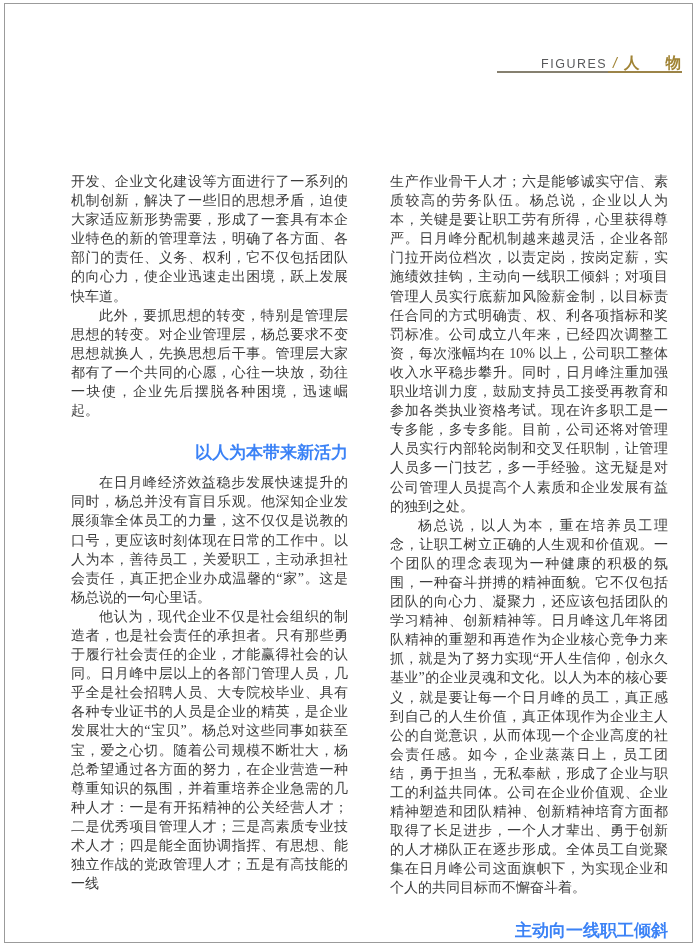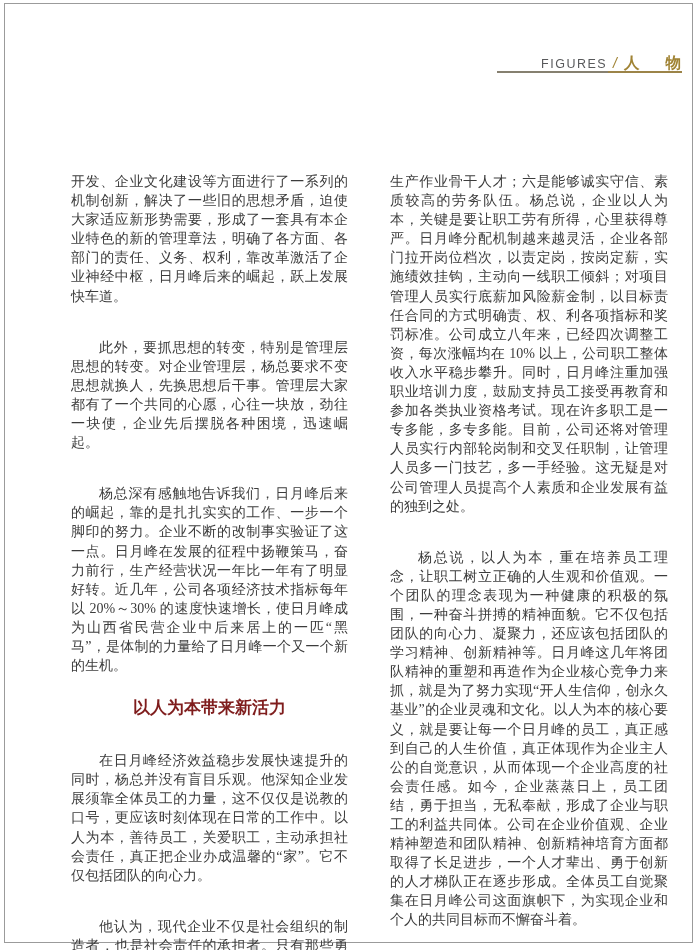--- a/index.html
+++ b/index.html
@@ -50,27 +50,27 @@
   
   .col {
     position: absolute; top: 172px;
     color: var(--text);
     font-size: 14px; line-height: 19.1px;
     text-align: justify;
   }
   .col-left  { left: 71px;  width: 277px; }
   .col-right { left: 390px; width: 278px; }
   .col p { margin: 0; }
-  .col p.indent { text-indent: 2em; margin-top: 32px; }
+  .col p.indent { text-indent: 2em; }
   .col h2 {
     font-family: "Liberation Sans", sans-serif;
     font-size: 17px; line-height: 22px;
-    font-weight: bold; color: #7f1d1d;
+    font-weight: bold; color: #3b82f6;
     margin: 22px 0 9px 0;
-    text-align: center;
+    text-align: right;
   }
 
   
   .footer {
     position: absolute; bottom: 37px; right: 32px;
     display: flex; align-items: baseline;
   }
   .footer .journal {
     font-family: "DejaVu Sans Mono", monospace;
     font-style: italic;
@@ -92,25 +92,24 @@
 
   <div class="header">
     <span class="en">FIGURES</span>
     <span class="slash">/</span>
     <span class="zh first">人</span>
     <span class="zh">物</span>
   </div>
   <div class="header-rule"></div>
 
   <div class="col col-left">
-    <p>开发、企业文化建设等方面进行了一系列的机制创新，解决了一些旧的思想矛盾，迫使大家适应新形势需要，形成了一套具有本企业特色的新的管理章法，明确了各方面、各部门的责任、义务、权利，靠改革激活了企业神经中枢，日月峰后来的崛起，跃上发展快车道。</p>
+    <p>开发、企业文化建设等方面进行了一系列的机制创新，解决了一些旧的思想矛盾，迫使大家适应新形势需要，形成了一套具有本企业特色的新的管理章法，明确了各方面、各部门的责任、义务、权利，它不仅包括团队的向心力，使企业迅速走出困境，跃上发展快车道。</p>
     <p class="indent">此外，要抓思想的转变，特别是管理层思想的转变。对企业管理层，杨总要求不变思想就换人，先换思想后干事。管理层大家都有了一个共同的心愿，心往一块放，劲往一块使，企业先后摆脱各种困境，迅速崛起。</p>
-    <p class="indent">杨总深有感触地告诉我们，日月峰后来的崛起，靠的是扎扎实实的工作、一步一个脚印的努力。企业不断的改制事实验证了这一点。日月峰在发展的征程中扬鞭策马，奋力前行，生产经营状况一年比一年有了明显好转。近几年，公司各项经济技术指标每年以 20%～30% 的速度快速增长，使日月峰成为山西省民营企业中后来居上的一匹“黑马”，是体制的力量给了日月峰一个又一个新的生机。</p>
     <h2>以人为本带来新活力</h2>
-    <p class="indent">在日月峰经济效益稳步发展快速提升的同时，杨总并没有盲目乐观。他深知企业发展须靠全体员工的力量，这不仅仅是说教的口号，更应该时刻体现在日常的工作中。以人为本，善待员工，关爱职工，主动承担社会责任，真正把企业办成温馨的“家”。它不仅包括团队的向心力。</p>
+    <p class="indent">在日月峰经济效益稳步发展快速提升的同时，杨总并没有盲目乐观。他深知企业发展须靠全体员工的力量，这不仅仅是说教的口号，更应该时刻体现在日常的工作中。以人为本，善待员工，关爱职工，主动承担社会责任，真正把企业办成温馨的“家”。这是杨总说的一句心里话。</p>
     <p class="indent">他认为，现代企业不仅是社会组织的制造者，也是社会责任的承担者。只有那些勇于履行社会责任的企业，才能赢得社会的认同。日月峰中层以上的各部门管理人员，几乎全是社会招聘人员、大专院校毕业、具有各种专业证书的人员是企业的精英，是企业发展壮大的“宝贝”。杨总对这些同事如获至宝，爱之心切。随着公司规模不断壮大，杨总希望通过各方面的努力，在企业营造一种尊重知识的氛围，并着重培养企业急需的几种人才：一是有开拓精神的公关经营人才；二是优秀项目管理人才；三是高素质专业技术人才；四是能全面协调指挥、有思想、能独立作战的党政管理人才；五是有高技能的一线</p>
   </div>
 
   <div class="col col-right">
     <p>生产作业骨干人才；六是能够诚实守信、素质较高的劳务队伍。杨总说，企业以人为本，关键是要让职工劳有所得，心里获得尊严。日月峰分配机制越来越灵活，企业各部门拉开岗位档次，以责定岗，按岗定薪，实施绩效挂钩，主动向一线职工倾斜；对项目管理人员实行底薪加风险薪金制，以目标责任合同的方式明确责、权、利各项指标和奖罚标准。公司成立八年来，已经四次调整工资，每次涨幅均在 10% 以上，公司职工整体收入水平稳步攀升。同时，日月峰注重加强职业培训力度，鼓励支持员工接受再教育和参加各类执业资格考试。现在许多职工是一专多能，多专多能。目前，公司还将对管理人员实行内部轮岗制和交叉任职制，让管理人员多一门技艺，多一手经验。这无疑是对公司管理人员提高个人素质和企业发展有益的独到之处。</p>
     <p class="indent">杨总说，以人为本，重在培养员工理念，让职工树立正确的人生观和价值观。一个团队的理念表现为一种健康的积极的氛围，一种奋斗拼搏的精神面貌。它不仅包括团队的向心力、凝聚力，还应该包括团队的学习精神、创新精神等。日月峰这几年将团队精神的重塑和再造作为企业核心竞争力来抓，就是为了努力实现“开人生信仰，创永久基业”的企业灵魂和文化。以人为本的核心要义，就是要让每一个日月峰的员工，真正感到自己的人生价值，真正体现作为企业主人公的自觉意识，从而体现一个企业高度的社会责任感。如今，企业蒸蒸日上，员工团结，勇于担当，无私奉献，形成了企业与职工的利益共同体。公司在企业价值观、企业精神塑造和团队精神、创新精神培育方面都取得了长足进步，一个人才辈出、勇于创新的人才梯队正在逐步形成。全体员工自觉聚集在日月峰公司这面旗帜下，为实现企业和个人的共同目标而不懈奋斗着。</p>
     <h2>主动向一线职工倾斜</h2>
 
   </div>
 

